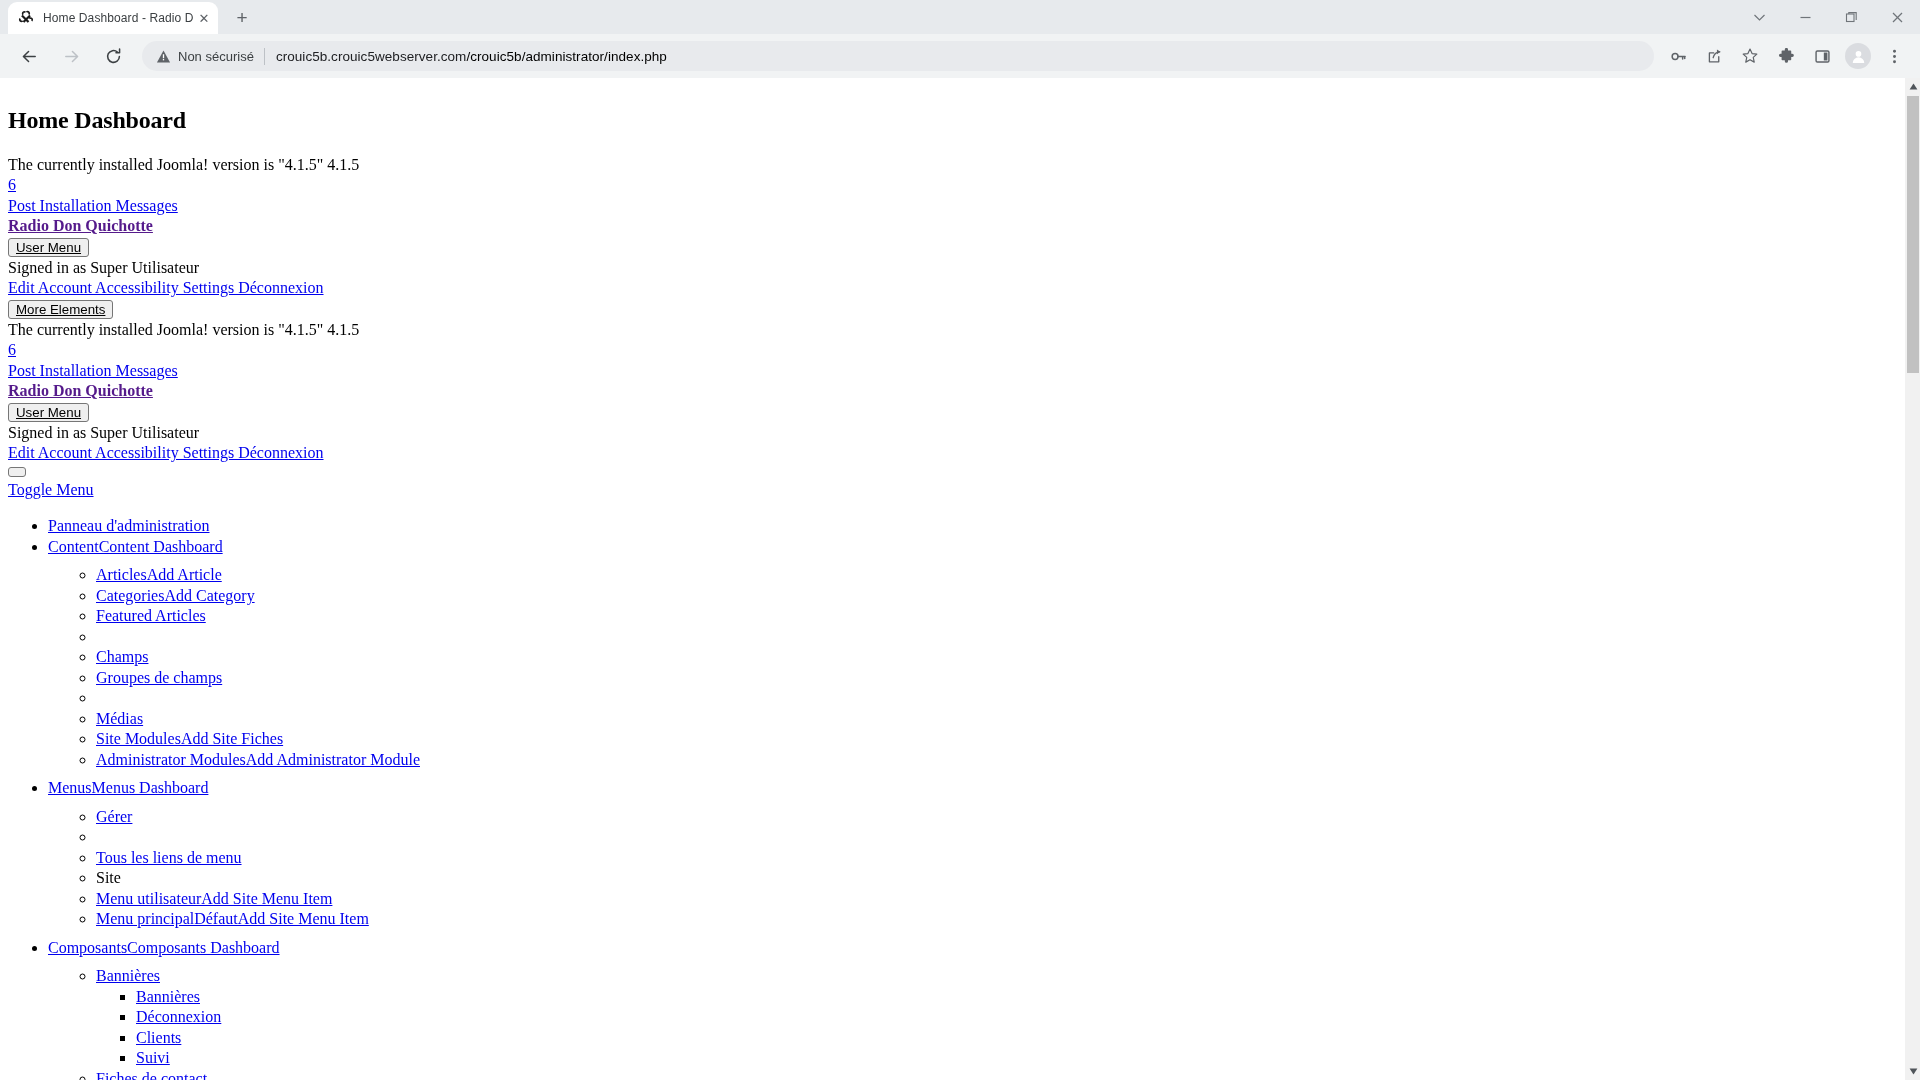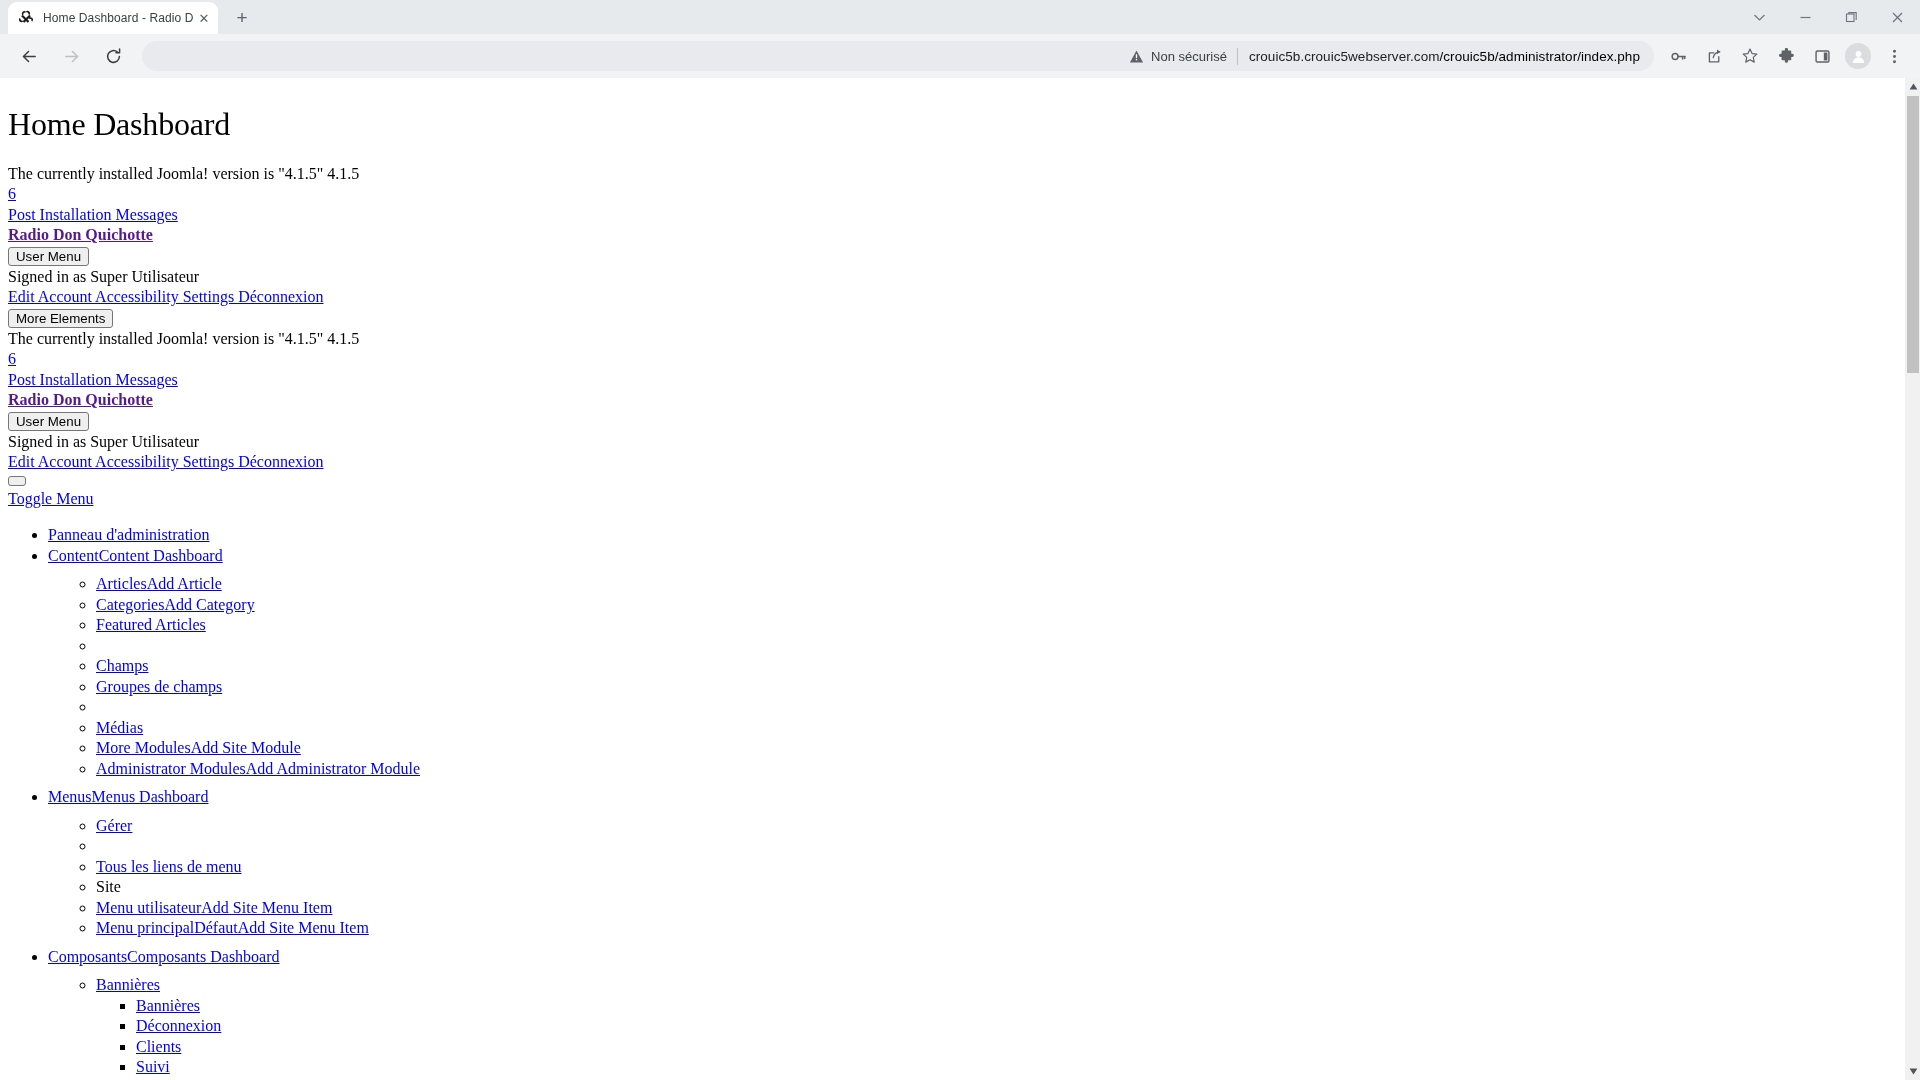--- a/index.html
+++ b/index.html
@@ -133,21 +133,20 @@
     flex: 1 1 auto;
     height: 30px;
     background: #e8eaed;
     border-radius: 15px;
     display: flex;
     align-items: center;
     margin: 0 6px 0 8px;
     padding: 0 14px;
     box-sizing: border-box;
     overflow: hidden;
-    justify-content: flex-end;
   }
   .warn-icon {
     flex: 0 0 auto;
     margin-right: 7px;
     display: flex;
     align-items: center;
   }
   .notsecure {
     font-size: 13px;
     color: #3c4043;
@@ -202,22 +201,22 @@
     flex: 1 1 auto;
     position: relative;
     overflow: hidden;
     font-family: "Liberation Serif", "DejaVu Serif", serif;
     color: #000000;
     font-size: 16px;
     padding: 8px 8px 0 8px;
     box-sizing: border-box;
   }
   .page h1 {
-    font-size: 32px;
-    font-weight: normal;
+    font-size: 24px;
+    font-weight: bold;
     margin: 21px 0 21px 0;
     line-height: 1.12;
     letter-spacing: -0.2px;
   }
   a.lnk {
     color: #0000ee;
     text-decoration: underline;
   }
   a.visited {
     color: #551a8b;
@@ -228,20 +227,21 @@
   button.htmlbtn {
     font-family: "Liberation Sans", sans-serif;
     font-size: 13.3px;
     padding: 1px 7px;
     background: #efefef;
     border: 1px solid #767676;
     border-radius: 3px;
     color: #000;
     margin: 1px 0 1px 0;
     line-height: normal;
+    text-decoration: underline;
   }
   button.tinybtn {
     width: 18px;
     height: 10px;
     padding: 0;
     background: #efefef;
     border: 1px solid #767676;
     border-radius: 3px;
     display: block;
     margin: 3px 0 3px 0;
@@ -449,21 +449,21 @@
           <li><a class="lnk" href="#">ContentContent Dashboard</a></li>
           <ul>
             <li><a class="lnk" href="#">ArticlesAdd Article</a></li>
             <li><a class="lnk" href="#">CategoriesAdd Category</a></li>
             <li><a class="lnk" href="#">Featured Articles</a></li>
             <li class="empty">&nbsp;</li>
             <li><a class="lnk" href="#">Champs</a></li>
             <li><a class="lnk" href="#">Groupes de champs</a></li>
             <li class="empty">&nbsp;</li>
             <li><a class="lnk" href="#">Médias</a></li>
-            <li><a class="lnk" href="#">More ModulesAdd Site Module</a></li>
+            <li><a class="lnk" href="#">Site ModulesAdd Site Fiches</a></li>
             <li><a class="lnk" href="#">Administrator ModulesAdd Administrator Module</a></li>
           </ul>
           <li><a class="lnk" href="#">MenusMenus Dashboard</a></li>
           <ul>
             <li><a class="lnk" href="#">Gérer</a></li>
             <li class="empty">&nbsp;</li>
             <li><a class="lnk" href="#">Tous les liens de menu</a></li>
             <li><span>Site</span></li>
             <li><a class="lnk" href="#">Menu utilisateurAdd Site Menu Item</a></li>
             <li><a class="lnk" href="#">Menu principalDéfautAdd Site Menu Item</a></li>

